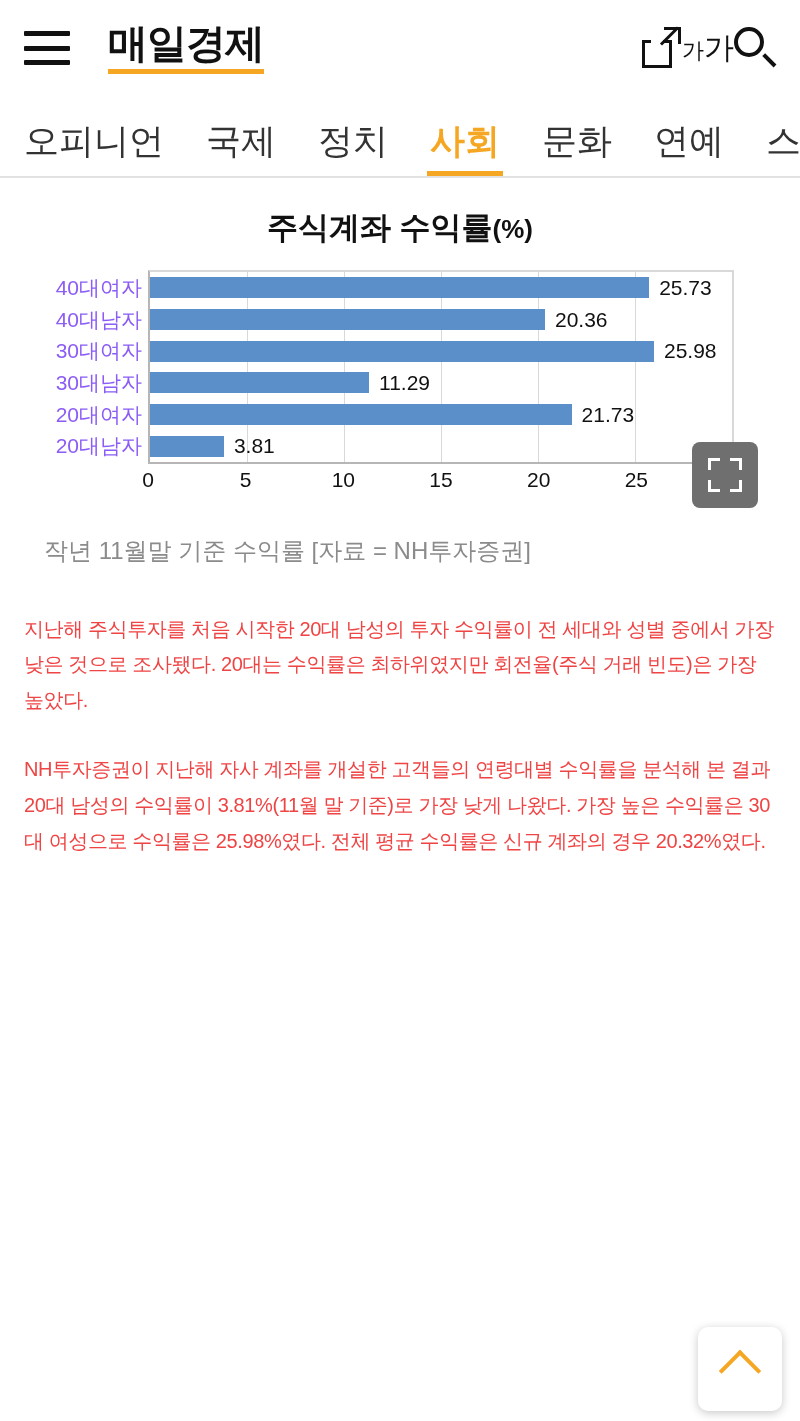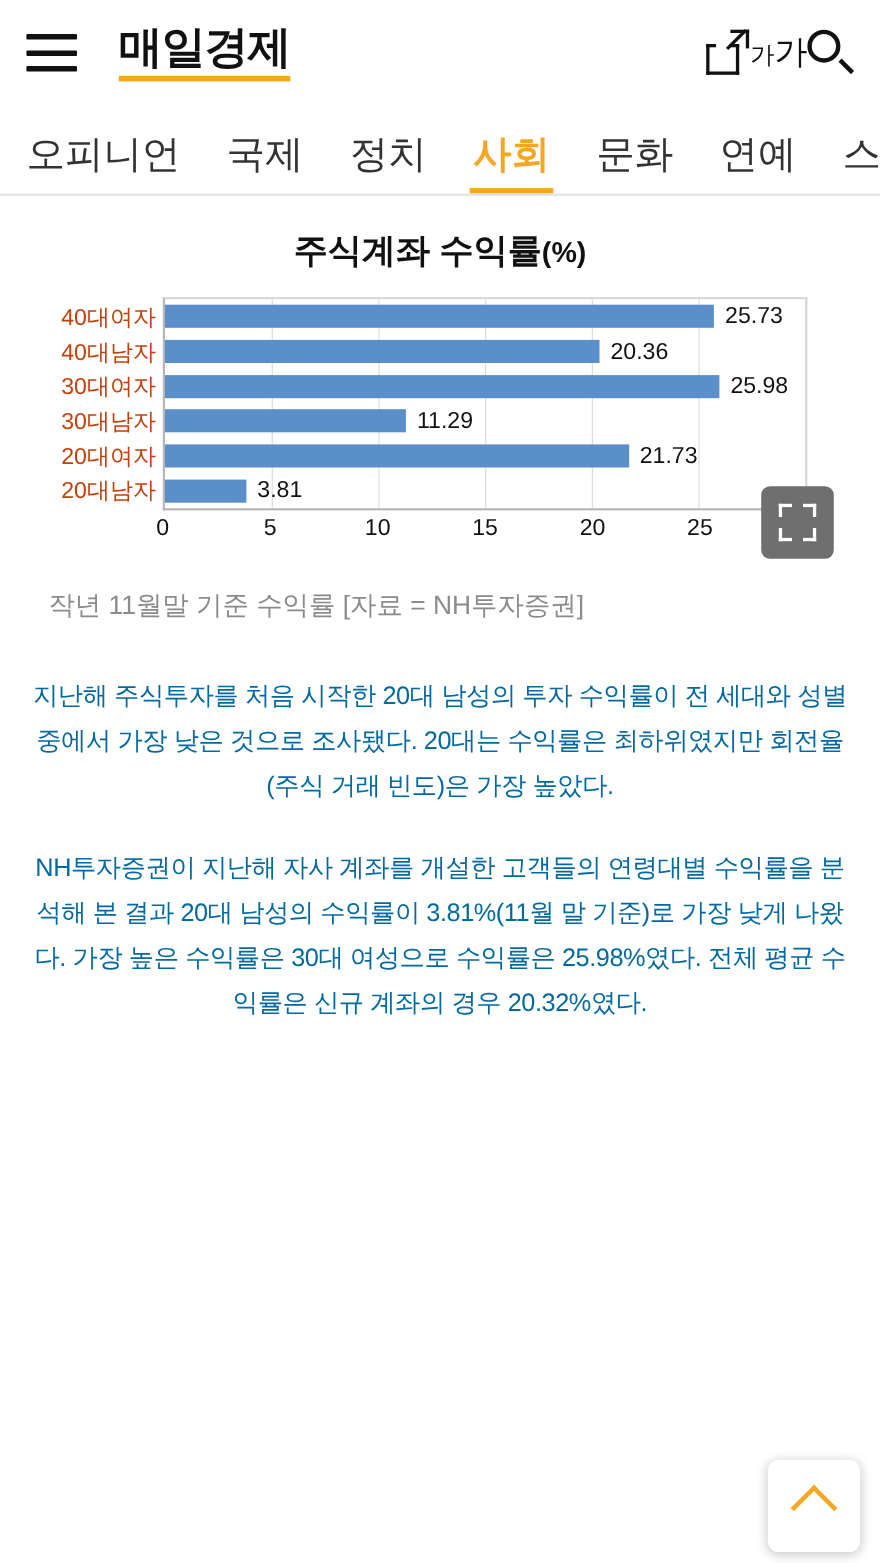--- a/index.html
+++ b/index.html
@@ -203,21 +203,21 @@
     margin-left: 10px;
     white-space: nowrap;
   }
   .y-label {
     position: absolute;
     right: 100%;
     width: 118px;
     text-align: right;
     padding-right: 8px;
     font-size: 21px;
-    color: #c2410c;
+    color: #8b5cf6;
     white-space: nowrap;
   }
   .x-axis {
     position: absolute;
     left: 120px;
     right: 38px;
     bottom: 0;
     height: 34px;
   }
   .x-tick {
@@ -248,25 +248,24 @@
 
   .caption {
     margin: 34px 24px 0 24px;
     font-size: 24px;
     color: #8b8b8b;
     line-height: 1.4;
   }
 
   .body-text {
     margin: 44px 24px 0 24px;
-    font-size: 23px;
+    font-size: 20px;
     line-height: 1.78;
-    color: #0369a1;
+    color: #ef4444;
     letter-spacing: -0.4px;
-    text-align: center;
   }
   .body-text p + p { margin-top: 34px; }
 
   
   .scroll-top {
     position: absolute;
     right: 18px;
     bottom: 10px;
     width: 84px;
     height: 84px;

